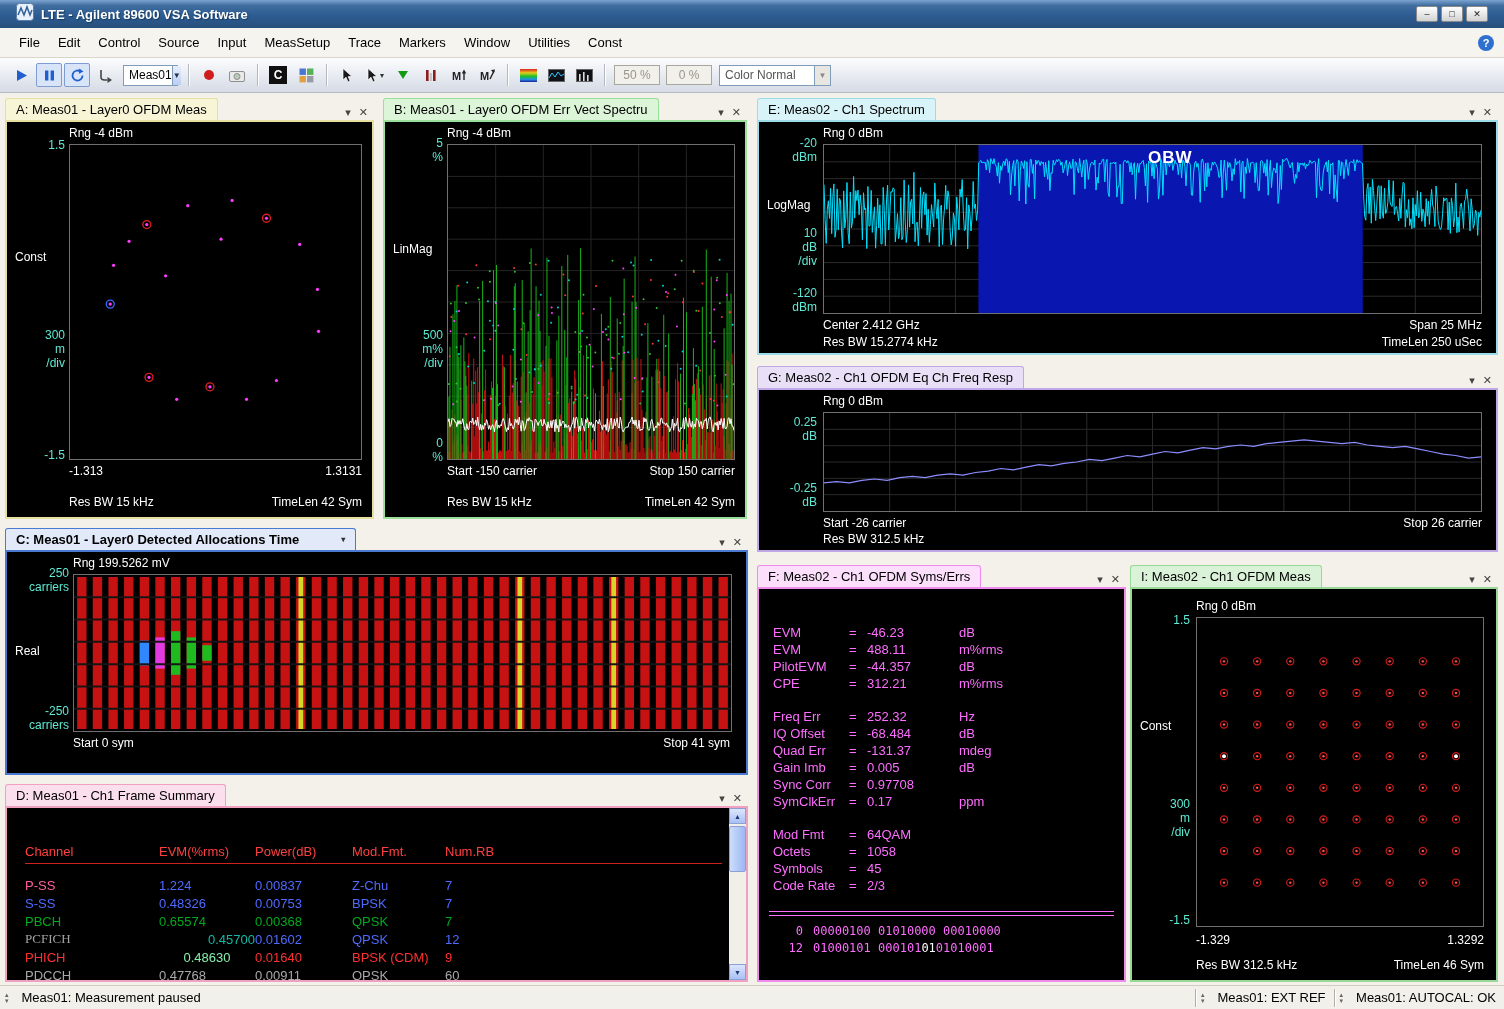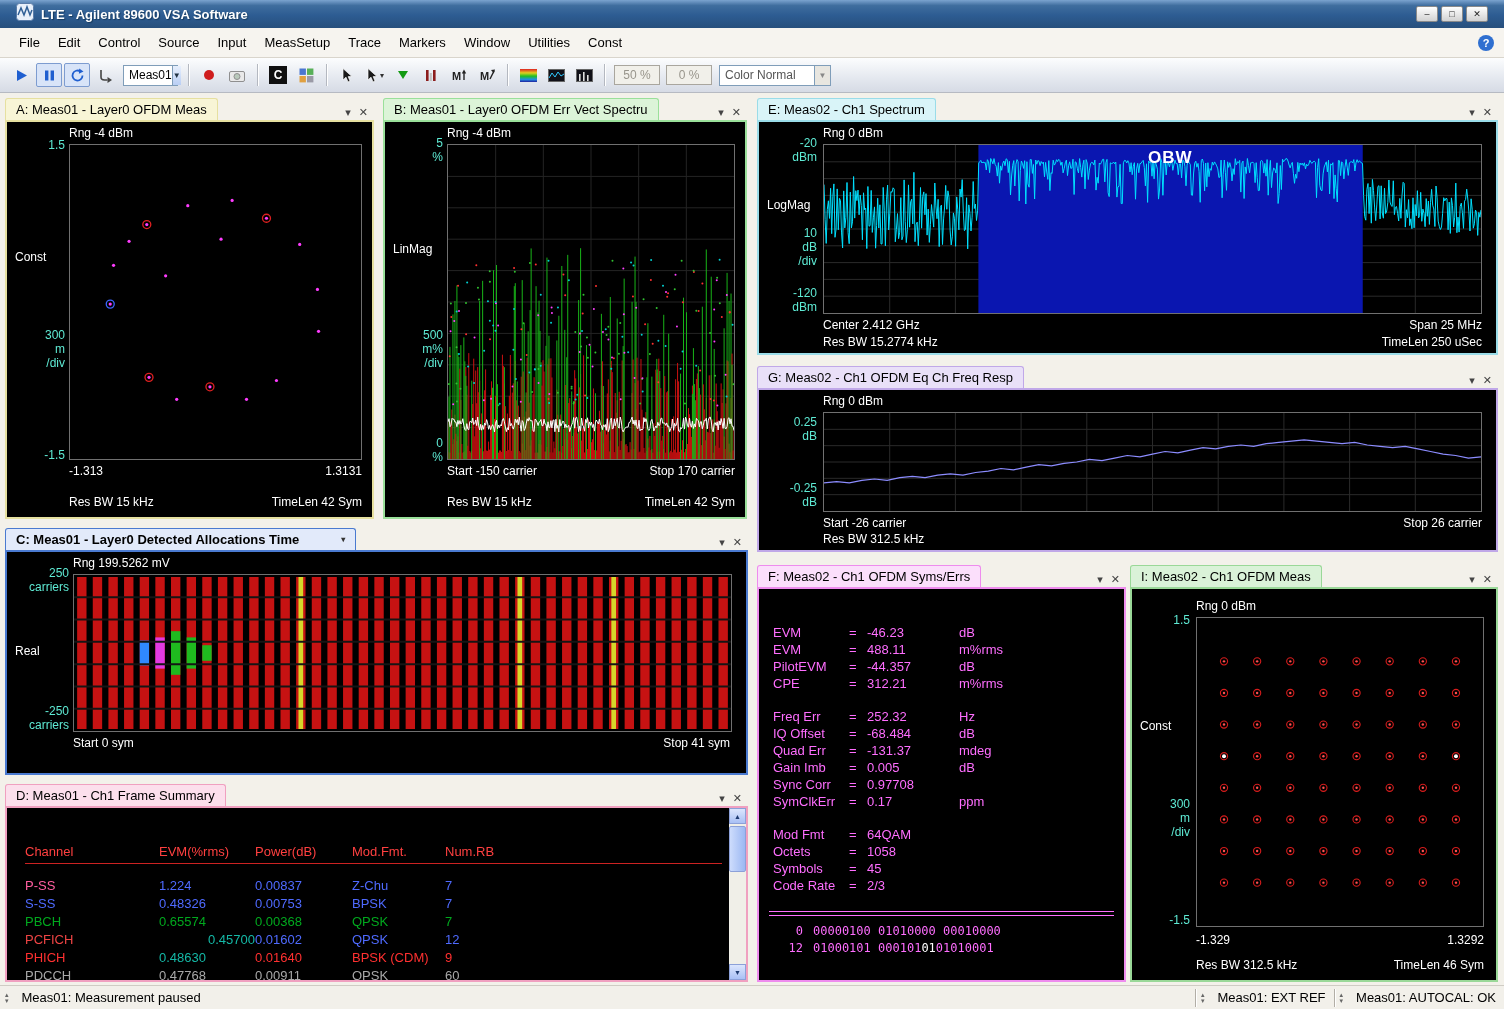--- a/index.html
+++ b/index.html
@@ -886,21 +886,21 @@
           <circle cx="29.957928644493222" cy="142.71181632488964" r="1" fill="#30c030"></circle>
           <circle cx="75.61091719334945" cy="178.18213288240133" r="1" fill="#30c030"></circle>
           <circle cx="8.561247188132256" cy="202.18873991467058" r="1" fill="#30c030"></circle>
           <circle cx="236.96177813783288" cy="258.5346868526191" r="1" fill="#30c030"></circle>
           <circle cx="117.19379370147362" cy="150.22509635590015" r="1" fill="#ff3030"></circle>
           <circle cx="47.412574829533696" cy="185.7101631622016" r="1" fill="#00d0d0"></circle>
           <circle cx="197.09733569296077" cy="179.33126439012582" r="1" fill="#ff3030"></circle>
         </svg>
       </div>
     <div class="wlab" style="left:62px;top:342px">Start -150 carrier</div>
-    <div class="wlab r" style="right:10px;top:342px">Stop 170 carrier</div>
+    <div class="wlab r" style="right:10px;top:342px">Stop 150 carrier</div>
     <div class="wlab" style="left:62px;bottom:8px">Res BW 15 kHz</div>
     <div class="wlab r" style="right:10px;bottom:8px">TimeLen 42 Sym</div>
   </div>
 </div>
 
 <div class="panel" style="left:757px;top:98px;width:741px;height:257px;--bc:#9adce8;--tab:#d9f4f8;">
   <div class="panel-header">
     <div class="panel-tab">
         <span>E: Meas02 - Ch1 Spectrum</span>
       </div>
@@ -1402,29 +1402,29 @@
           <span style="color: rgb(79, 106, 255);">7</span>
         </div>
         <div class="d-row">
           <span style="color: rgb(0, 169, 30);">PBCH</span>
           <span style="color: rgb(0, 169, 30);">0.65574</span>
           <span style="color: rgb(0, 169, 30);">0.00368</span>
           <span style="color: rgb(0, 169, 30);">QPSK</span>
           <span style="color: rgb(0, 169, 30);">7</span>
         </div>
         <div class="d-row">
-          <span style="color: #ef4444;">PCFICH</span>
+          <span style="color: #a3a3a3; font-family: Liberation Serif, serif;">PCFICH</span>
           <span style="color: #14b8a6; text-align: right;">0.45700</span>
           <span style="color: rgb(79, 106, 255);">0.01602</span>
           <span style="color: rgb(79, 106, 255);">QPSK</span>
           <span style="color: rgb(79, 106, 255);">12</span>
         </div>
         <div class="d-row">
           <span style="color: rgb(255, 48, 48);">PHICH</span>
-          <span style="color: #14b8a6;">0.48630</span>
+          <span style="color: #86efac; text-align: center;">0.48630</span>
           <span style="color: rgb(255, 48, 48);">0.01640</span>
           <span style="color: rgb(255, 48, 48);">BPSK (CDM)</span>
           <span style="color: rgb(255, 48, 48);">9</span>
         </div>
         <div class="d-row">
           <span style="color: rgb(168, 168, 168);">PDCCH</span>
           <span style="color: rgb(168, 168, 168);">0.47768</span>
           <span style="color: rgb(168, 168, 168);">0.00911</span>
           <span style="color: rgb(168, 168, 168);">QPSK</span>
           <span style="color: rgb(168, 168, 168);">60</span>

